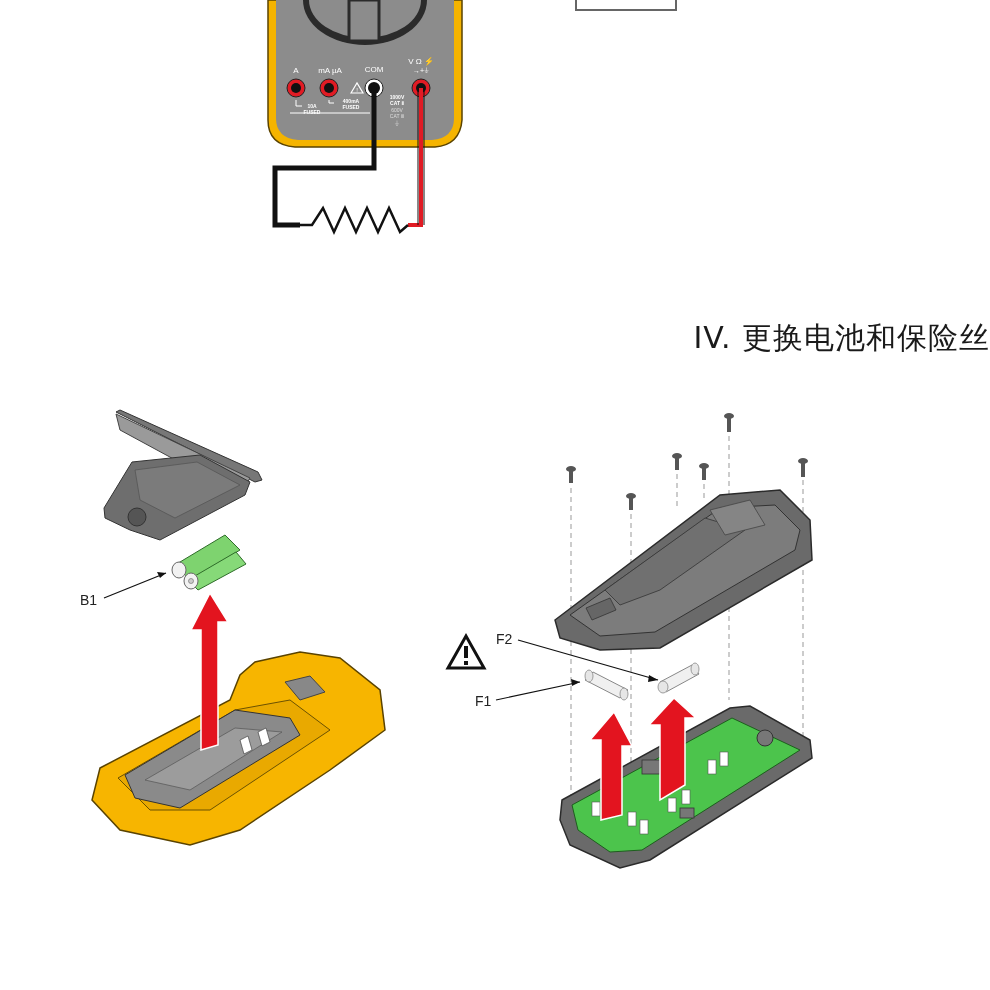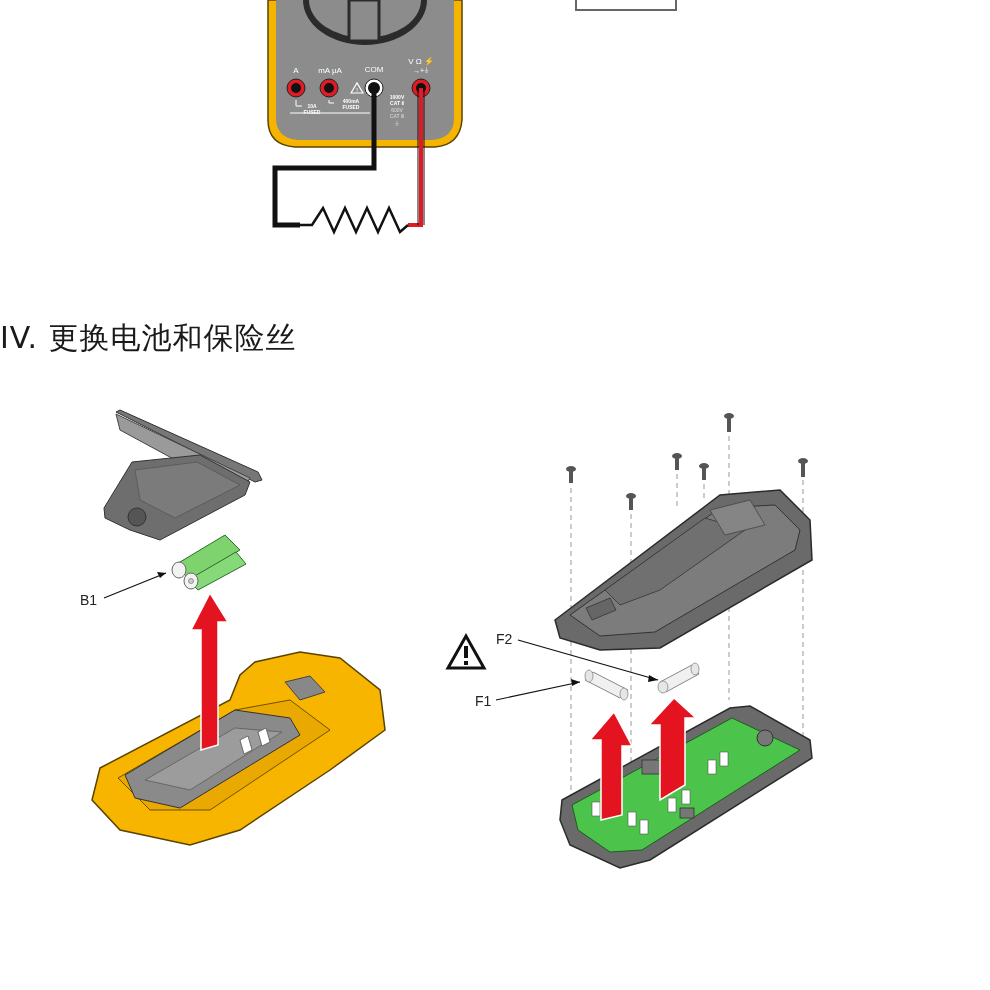--- a/index.html
+++ b/index.html
@@ -1,19 +1,19 @@
 <!DOCTYPE html>
 <html><head>
 <meta charset="utf-8">
 <style>
   html, body { margin: 0; padding: 0; background: #ffffff; }
   body { width: 990px; height: 990px; position: relative; overflow: hidden;
          font-family: "Liberation Sans", sans-serif; }
   .abs { position: absolute; }
-  .section-title { position: absolute; left: 0; width: 990px; top: 318px; text-align: left;
+  .section-title { position: absolute; left: 0; width: 990px; top: 318px; text-align: right;
          font-family: "DejaVu Sans", sans-serif; font-size: 30px; color: #1a1a1a; letter-spacing: 1px; }
   svg text { font-family: "Liberation Sans", sans-serif; }
 </style>
 </head>
 <body>
 
 <svg class="abs" style="left:0;top:0" width="990" height="260">
 
   <path d="M268,0 L268,120 Q268,145 295,147 L435,147 Q460,145 462,120 L462,0 Z" fill="#f5b400" stroke="#5a4300" stroke-width="1.5"></path>
   <path d="M276,0 L276,118 Q276,138 298,140 L432,140 Q454,138 454,118 L454,0 Z" fill="#8c8c8c"></path>

